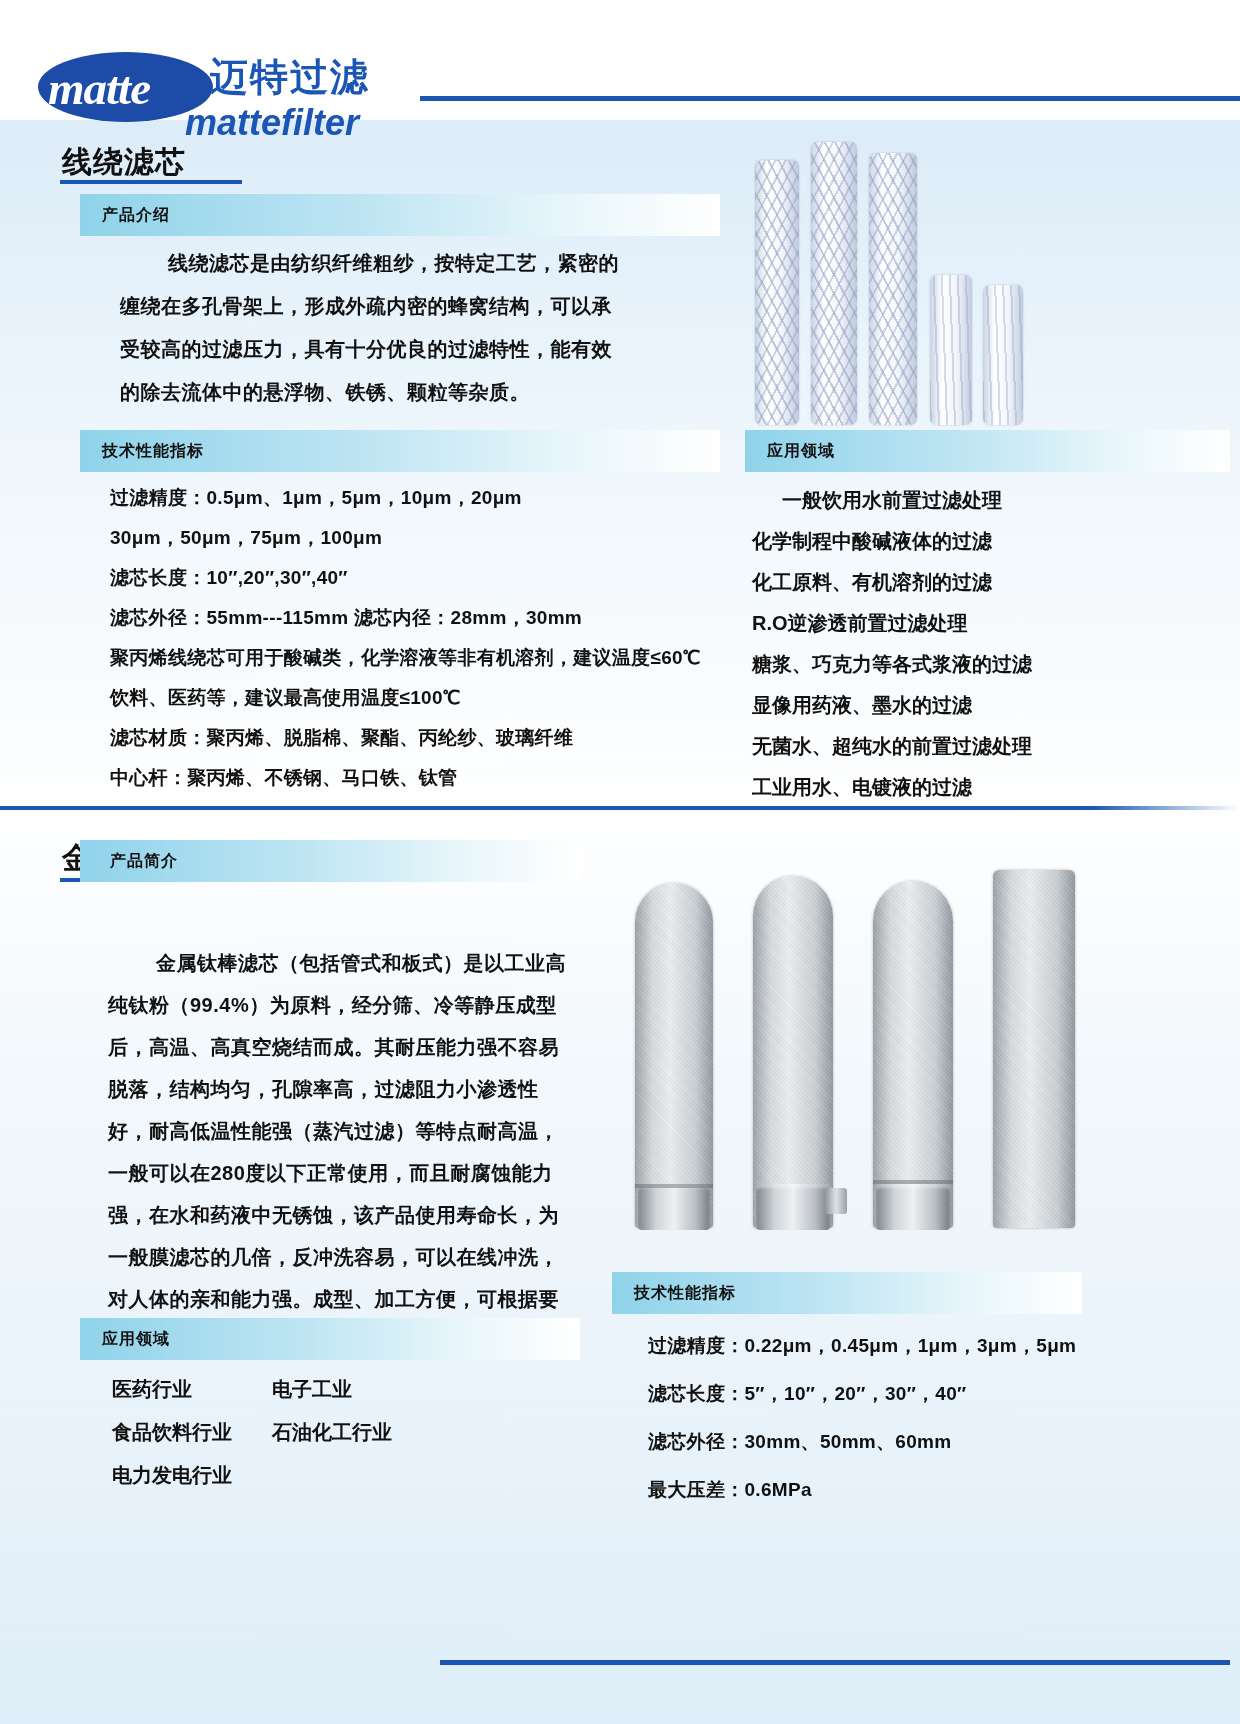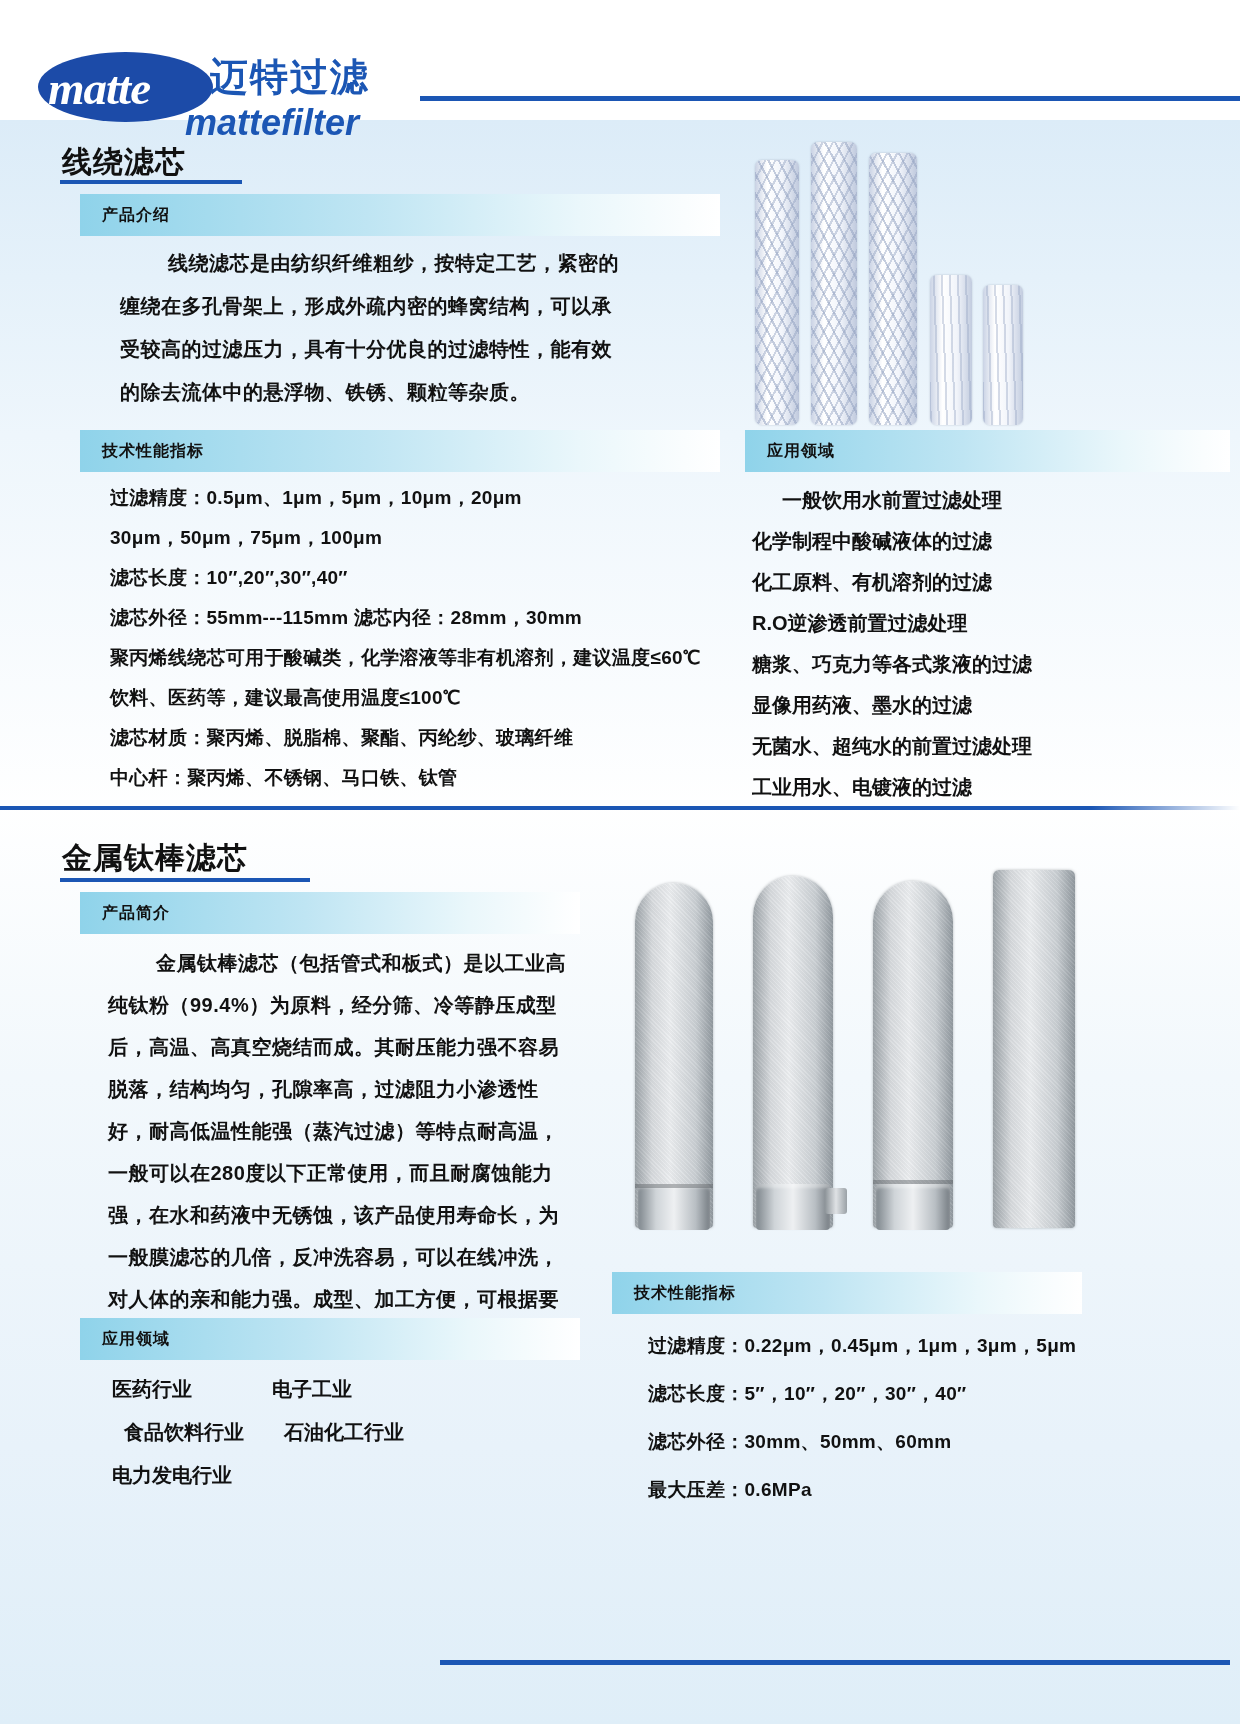--- a/index.html
+++ b/index.html
@@ -207,37 +207,37 @@
   <div style="margin-left:-30px;">显像用药液、墨水的过滤</div>
   <div style="margin-left:-30px;">无菌水、超纯水的前置过滤处理</div>
   <div style="margin-left:-30px;">工业用水、电镀液的过滤</div>
 </div>
 
 <div class="mid-divider"></div>
 
 <div class="sec-title" style="left:62px; top:838px;">金属钛棒滤芯</div>
 <div class="sec-underline" style="left:60px; top:878px; width:250px;"></div>
 
-<div class="bar" style="left:80px; top:892px; width:500px;">
+<div class="bar" style="left:80px; top:840px; width:500px;padding-left:8px;">
   <span>产品简介</span>
 </div>
 
 <div class="para" style="left:108px; top:942px; width:470px; text-indent:48px; line-height:42px;">金属钛棒滤芯（包括管式和板式）是以工业高纯钛粉（99.4%）为原料，经分筛、冷等静压成型后，高温、高真空烧结而成。其耐压能力强不容易脱落，结构均匀，孔隙率高，过滤阻力小渗透性好，耐高低温性能强（蒸汽过滤）等特点耐高温，一般可以在280度以下正常使用，而且耐腐蚀能力强，在水和药液中无锈蚀，该产品使用寿命长，为一般膜滤芯的几倍，反冲洗容易，可以在线冲洗，对人体的亲和能力强。成型、加工方便，可根据要求加工成各种形状的滤芯。</div>
 
 <div class="bar" style="left:80px; top:1318px; width:500px;">
   <span>应用领域</span>
 </div>
 
 <div style="position:absolute; left:112px; top:1368px; width:470px; font-size:20px; font-weight:700; color:#111; line-height:43px;">
   <div style="display:flex;">
     <span style="width:160px;">医药行业</span>
     <span>电子工业</span>
   </div>
   <div style="display:flex;">
-    <span style="width:160px;margin-left:12px;">食品饮料行业</span>
+    <span style="width:160px;">食品饮料行业</span>
     <span>石油化工行业</span>
   </div>
   <div style="display:flex;">
     <span style="width:160px;">电力发电行业</span>
     <span></span>
   </div>
 </div>
 
 <div class="imgwrap" style="left:615px; top:868px; width:560px; height:360px;">
   <div class="tirod" style="left:20px; bottom:0; width:78px; height:345px;">

